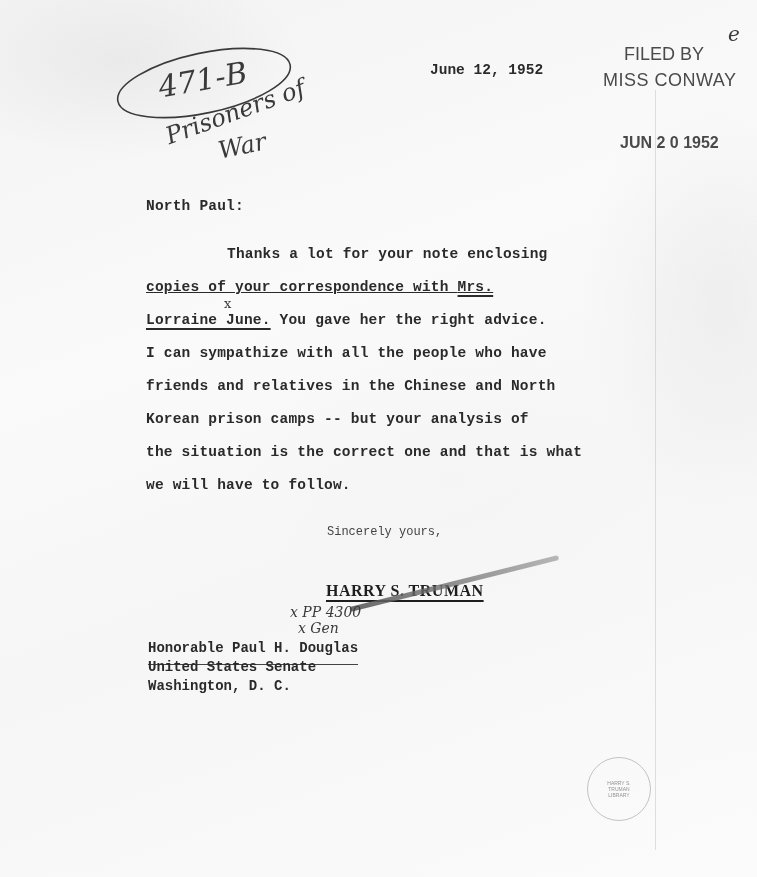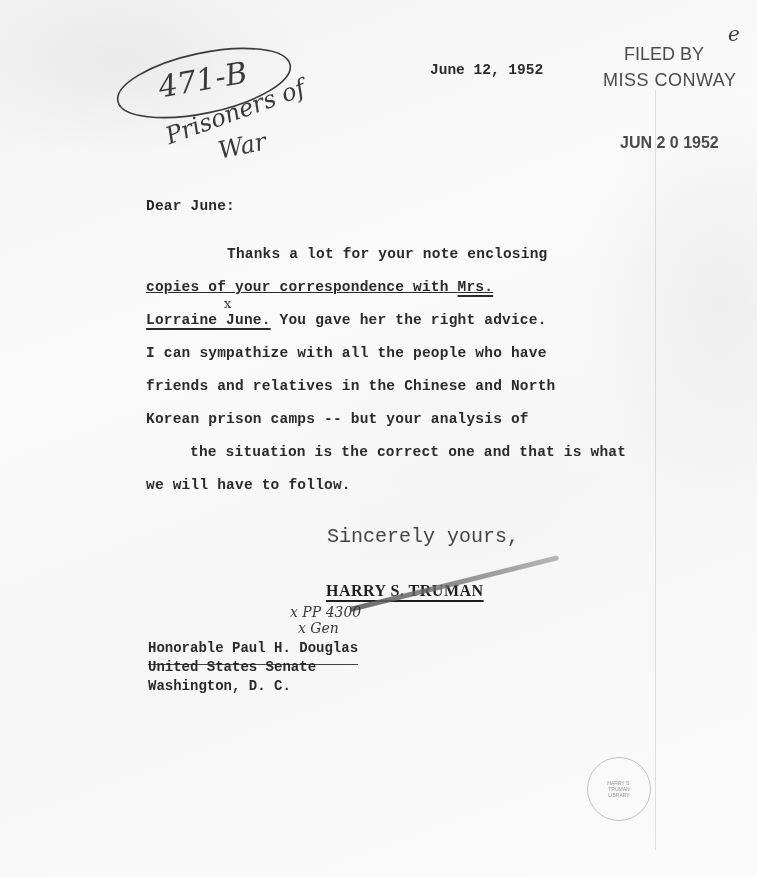--- a/index.html
+++ b/index.html
@@ -112,41 +112,41 @@
   <div class="hand" style="left:218px;top:132px;font-size:24px;transform:rotate(-12deg);">War</div>
 
   <div class="hand" style="left:728px;top:22px;font-size:20px;">e</div>
 
   <div class="mono" style="left:405px;top:62px;font-size:14.5px;margin-left:25px;">June 12, 1952</div>
 
   <div class="stamp" style="left:624px;top:44px;font-size:18px;">FILED BY</div>
   <div class="stamp" style="left:603px;top:70px;font-size:18px;letter-spacing:0.5px;">MISS CONWAY</div>
   <div class="stamp" style="left:620px;top:98px;font-size:16px;font-weight:bold;margin-top:36px;">JUN 2 0 1952</div>
 
-  <div class="mono body-line" style="top:198px;">Dear June:</div>
+  <div class="mono body-line" style="top:198px;">North Paul:</div>
 
   <div class="mono body-line" style="left:227px;top:246px;">Thanks a lot for your note enclosing</div>
 
   <div class="mono body-line" style="top:279px;text-decoration:underline;">
     <span>copies of your correspondence with </span><span class="u">Mrs.</span>
   </div>
 
   <div class="hand" style="left:224px;top:296px;font-size:13px;font-style:normal;">x</div>
 
   <div class="mono body-line" style="top:312px;">
     <span class="u">Lorraine June.</span><span>  You gave her the right advice.</span>
   </div>
 
   <div class="mono body-line" style="top:345px;">I can sympathize with all the people who have</div>
   <div class="mono body-line" style="top:378px;">friends and relatives in the Chinese and North</div>
   <div class="mono body-line" style="top:411px;">Korean prison camps -- but your analysis of</div>
-  <div class="mono body-line" style="top:444px;margin-left:44px;">the situation is the correct one and that is what</div>
+  <div class="mono body-line" style="top:444px;">the situation is the correct one and that is what</div>
   <div class="mono body-line" style="top:477px;">we will have to follow.</div>
 
-  <div class="mono" style="left:327px;top:525px;font-size:20px;font-weight:normal;color:#444;">Sincerely yours,</div>
+  <div class="mono" style="left:327px;top:525px;font-size:12px;font-weight:normal;color:#444;">Sincerely yours,</div>
 
   <div class="mono u" style="left:326px;top:582px;font-size:16px;font-family:'Liberation Serif','DejaVu Serif',serif;letter-spacing:0.5px;color:#1e1e1e;">HARRY S. TRUMAN</div>
   <div class="sig-smudge"></div>
 
   <div class="hand" style="left:290px;top:604px;font-size:14px;">x PP 4300</div>
   <div class="hand" style="left:298px;top:620px;font-size:14px;">x Gen</div>
 
   <div class="mono" style="left:148px;top:640px;font-size:14px;border-bottom:1.5px solid #444;padding-bottom:8px;">Honorable Paul H. Douglas</div>
   <div class="mono" style="left:148px;top:659px;font-size:14px;">United States Senate</div>
   <div class="mono" style="left:148px;top:678px;font-size:14px;">Washington, D. C.</div>

